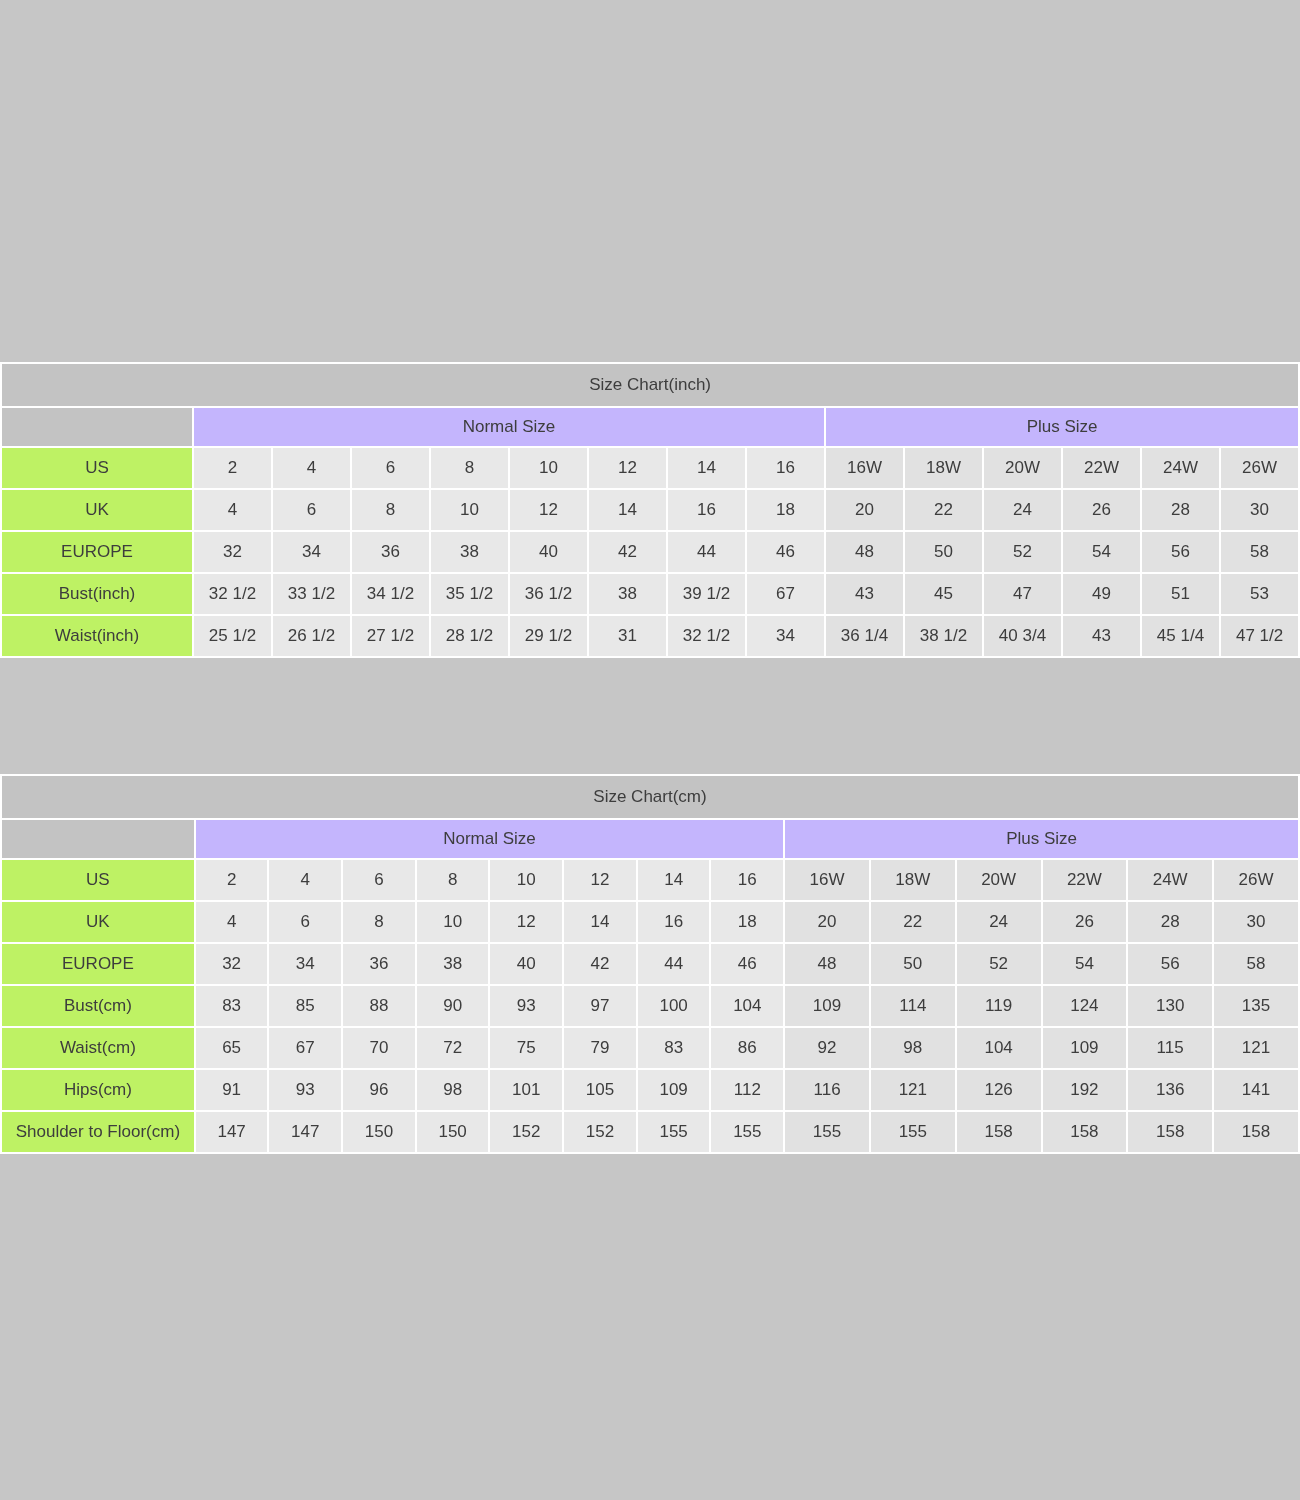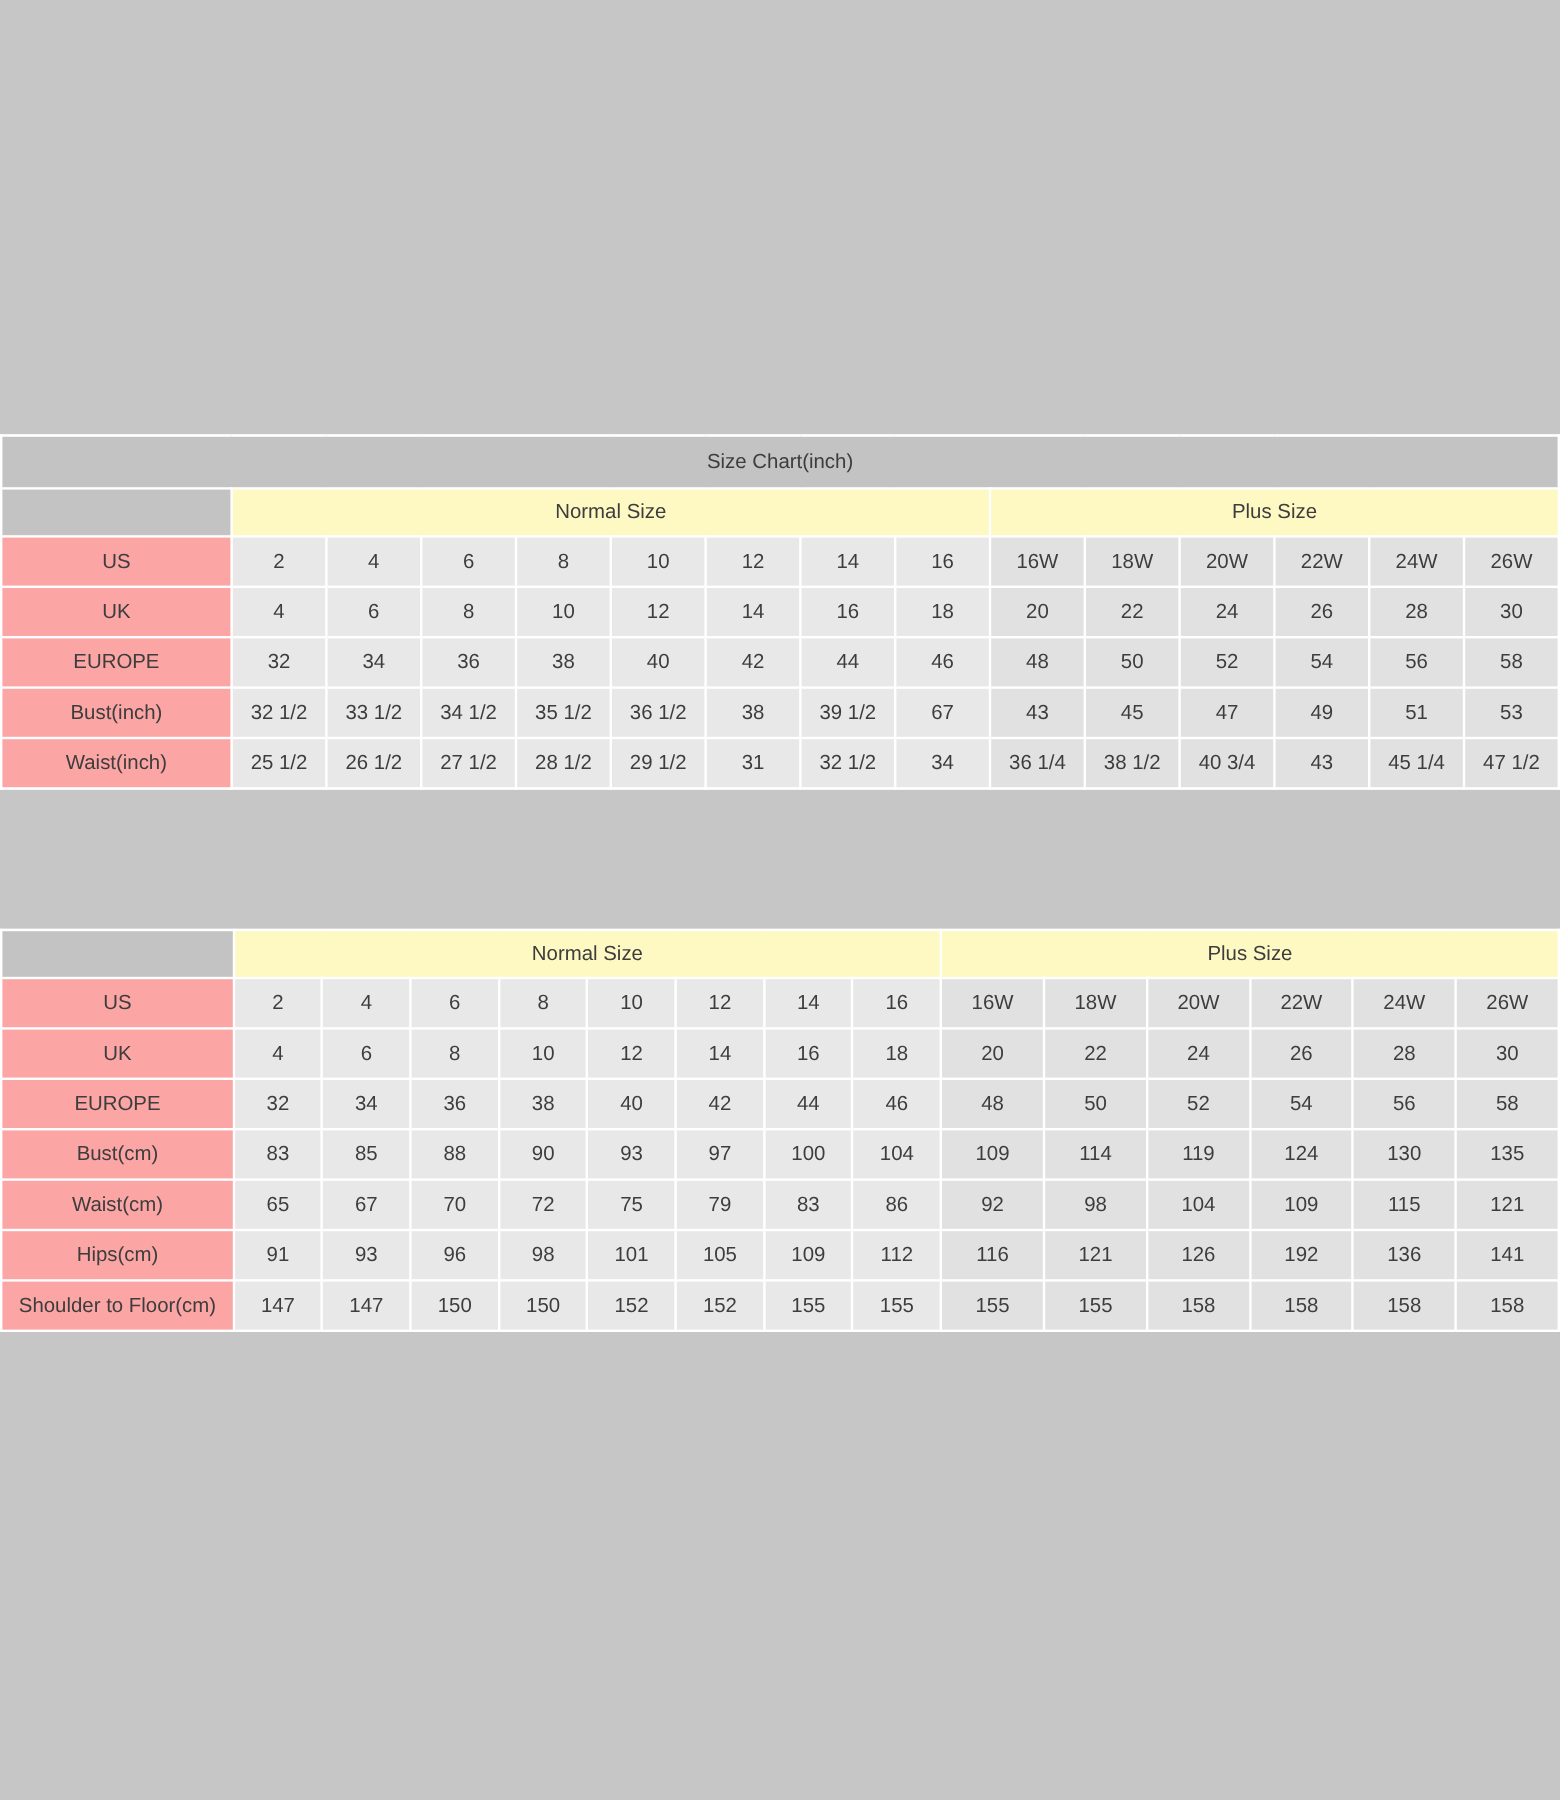--- a/index.html
+++ b/index.html
@@ -42,30 +42,30 @@
     font-size: 17px;
     padding: 0;
   }
   .title-cell {
     background: #c3c3c3;
     font-size: 20px;
     height: 42px;
     color: #3a3a3a;
   }
   .group-cell {
-    background: #fef9c3;
+    background: #c4b5fd;
     font-size: 19px;
     height: 38px;
     color: #3a3a3a;
   }
   .group-blank {
     background: #c3c3c3;
   }
   .rowhead {
-    background: #fca5a5;
+    background: #bef264;
     font-size: 17px;
     width: 192px;
   }
   .cell {
     background: #e8e8e8;
     height: 40px;
   }
   .cell.alt {
     background: #e1e1e1;
   }
@@ -224,20 +224,23 @@
           <col class="c-n">
         <col class="c-p">
           <col class="c-p">
           <col class="c-p">
           <col class="c-p">
           <col class="c-p">
           <col class="c-p">
       </colgroup>
       <tbody>
         <tr>
+          <td class="title-cell" colspan="15">Size Chart(cm)</td>
+        </tr>
+        <tr>
           <td class="group-blank"></td>
           <td class="group-cell" colspan="8">Normal Size</td>
           <td class="group-cell" colspan="6">Plus Size</td>
         </tr>
 
         <tr>
           <td class="rowhead">US</td>
           <td class="cell">2</td>
           <td class="cell">4</td>
           <td class="cell">6</td>

